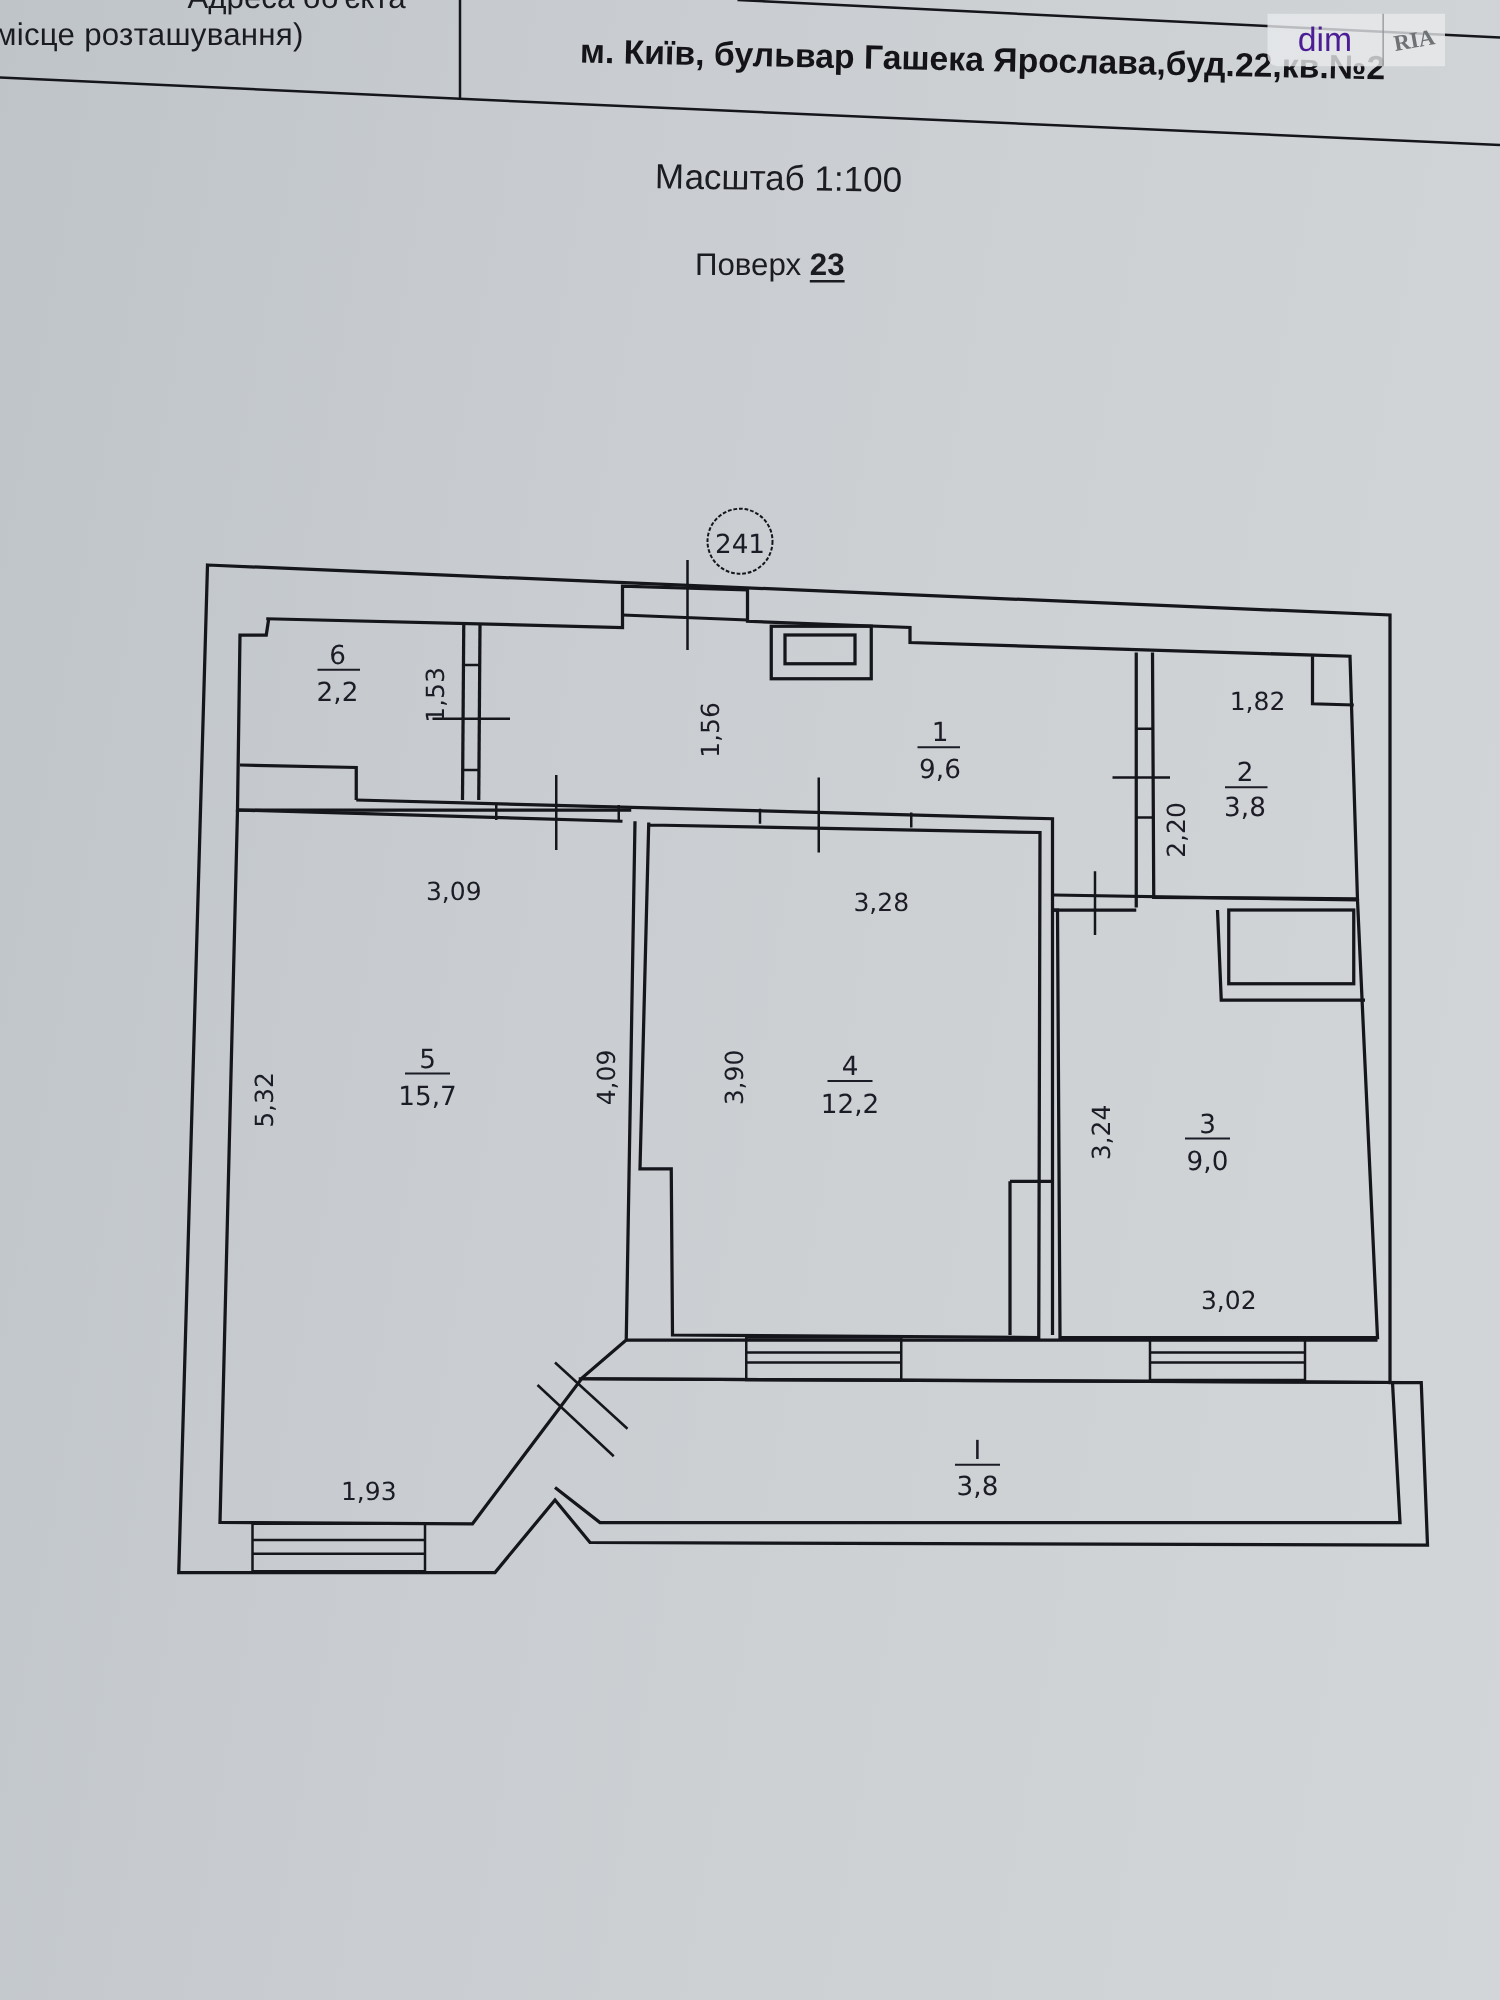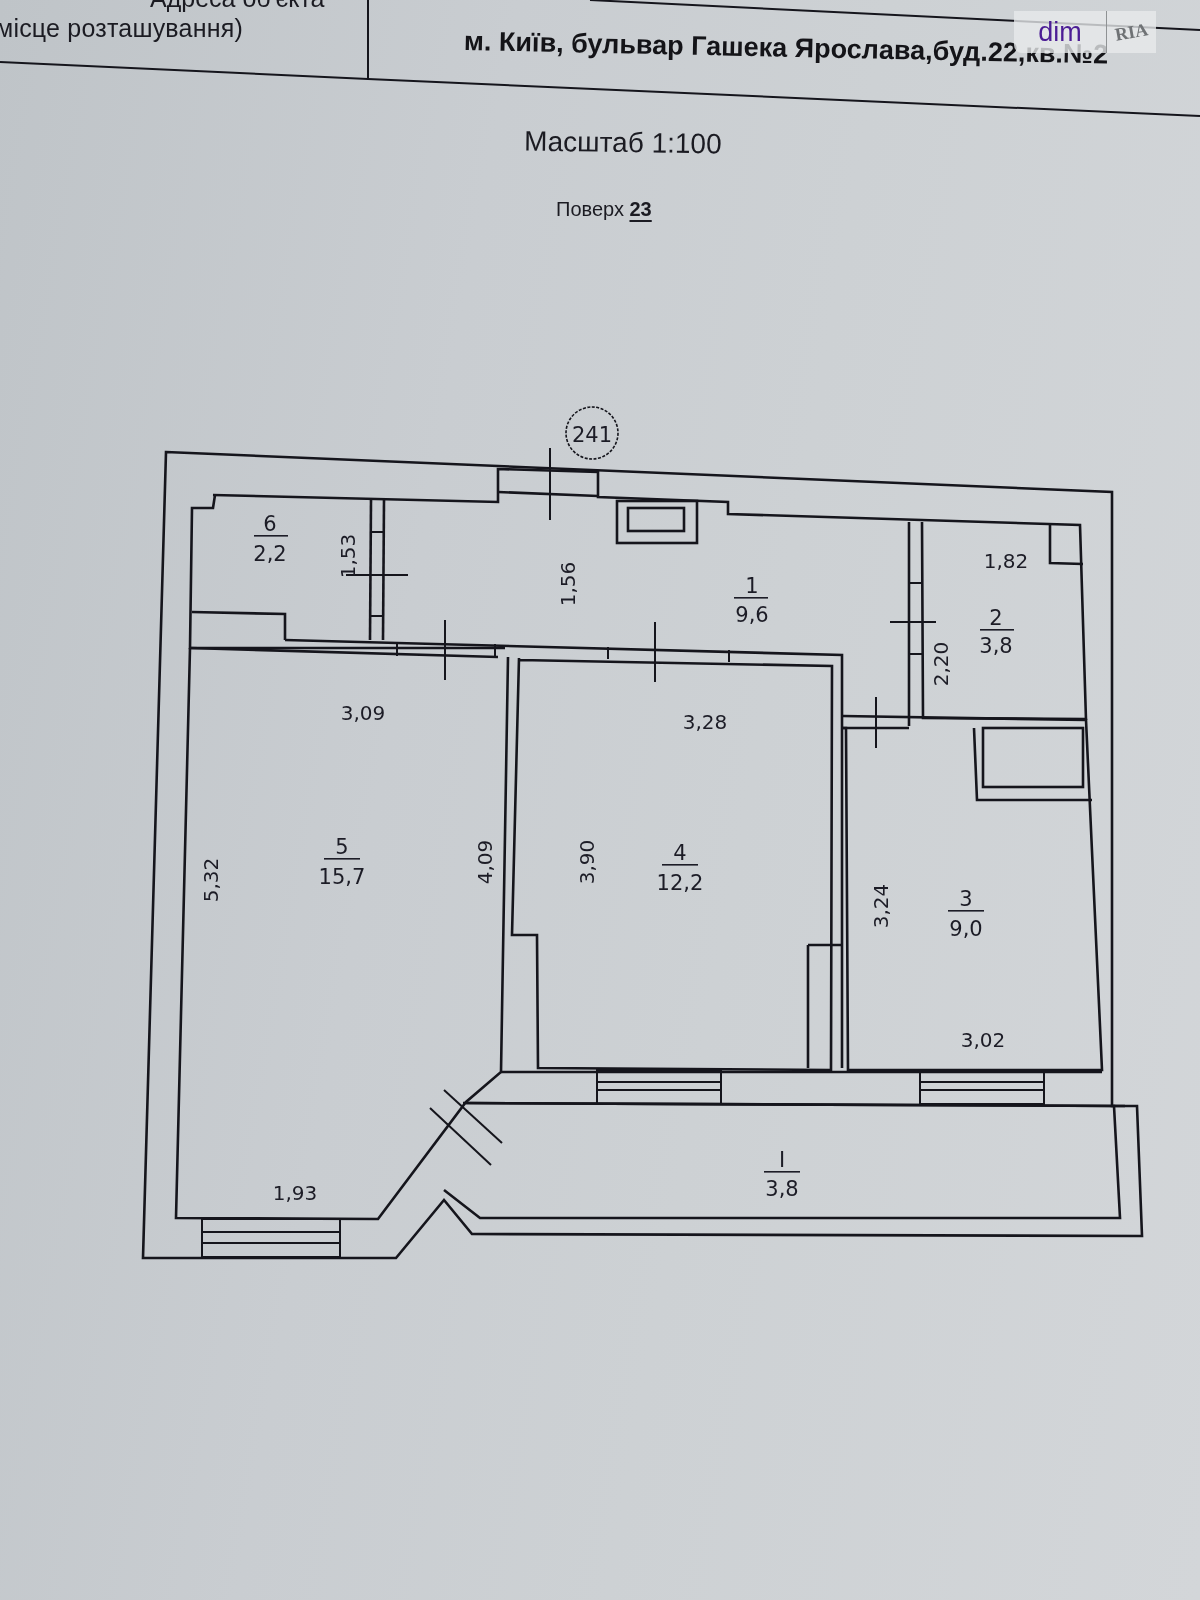--- a/index.html
+++ b/index.html
@@ -29,21 +29,21 @@
       transform: rotate(1.2deg); transform-origin: left center;
       white-space: nowrap;
     }
     .scale-title {
       position: absolute; left: 524px; top: 127px;
       font-size: 28px; color: #1b1b22; white-space: nowrap;
       transform: rotate(0.8deg);
     }
     .floor-title {
       position: absolute; left: 556px; top: 198px;
-      font-size: 20px; color: #1b1b22; white-space: nowrap;
+      font-size: 25px; color: #1b1b22; white-space: nowrap;
     }
     .floor-num { font-weight: bold; text-decoration: underline; text-underline-offset: 4px; }
     .watermark {
       position: absolute; left: 1014px; top: 11px; width: 142px; height: 42px;
       background: rgba(232,234,236,0.78); border-radius: 0 0 0 8px;
       display: flex; align-items: center;
     }
     .wm-dim {
       width: 92px; text-align: center; font-size: 27px; color: #4c1d95;
       border-right: 1px solid #8f9294; line-height: 42px;

